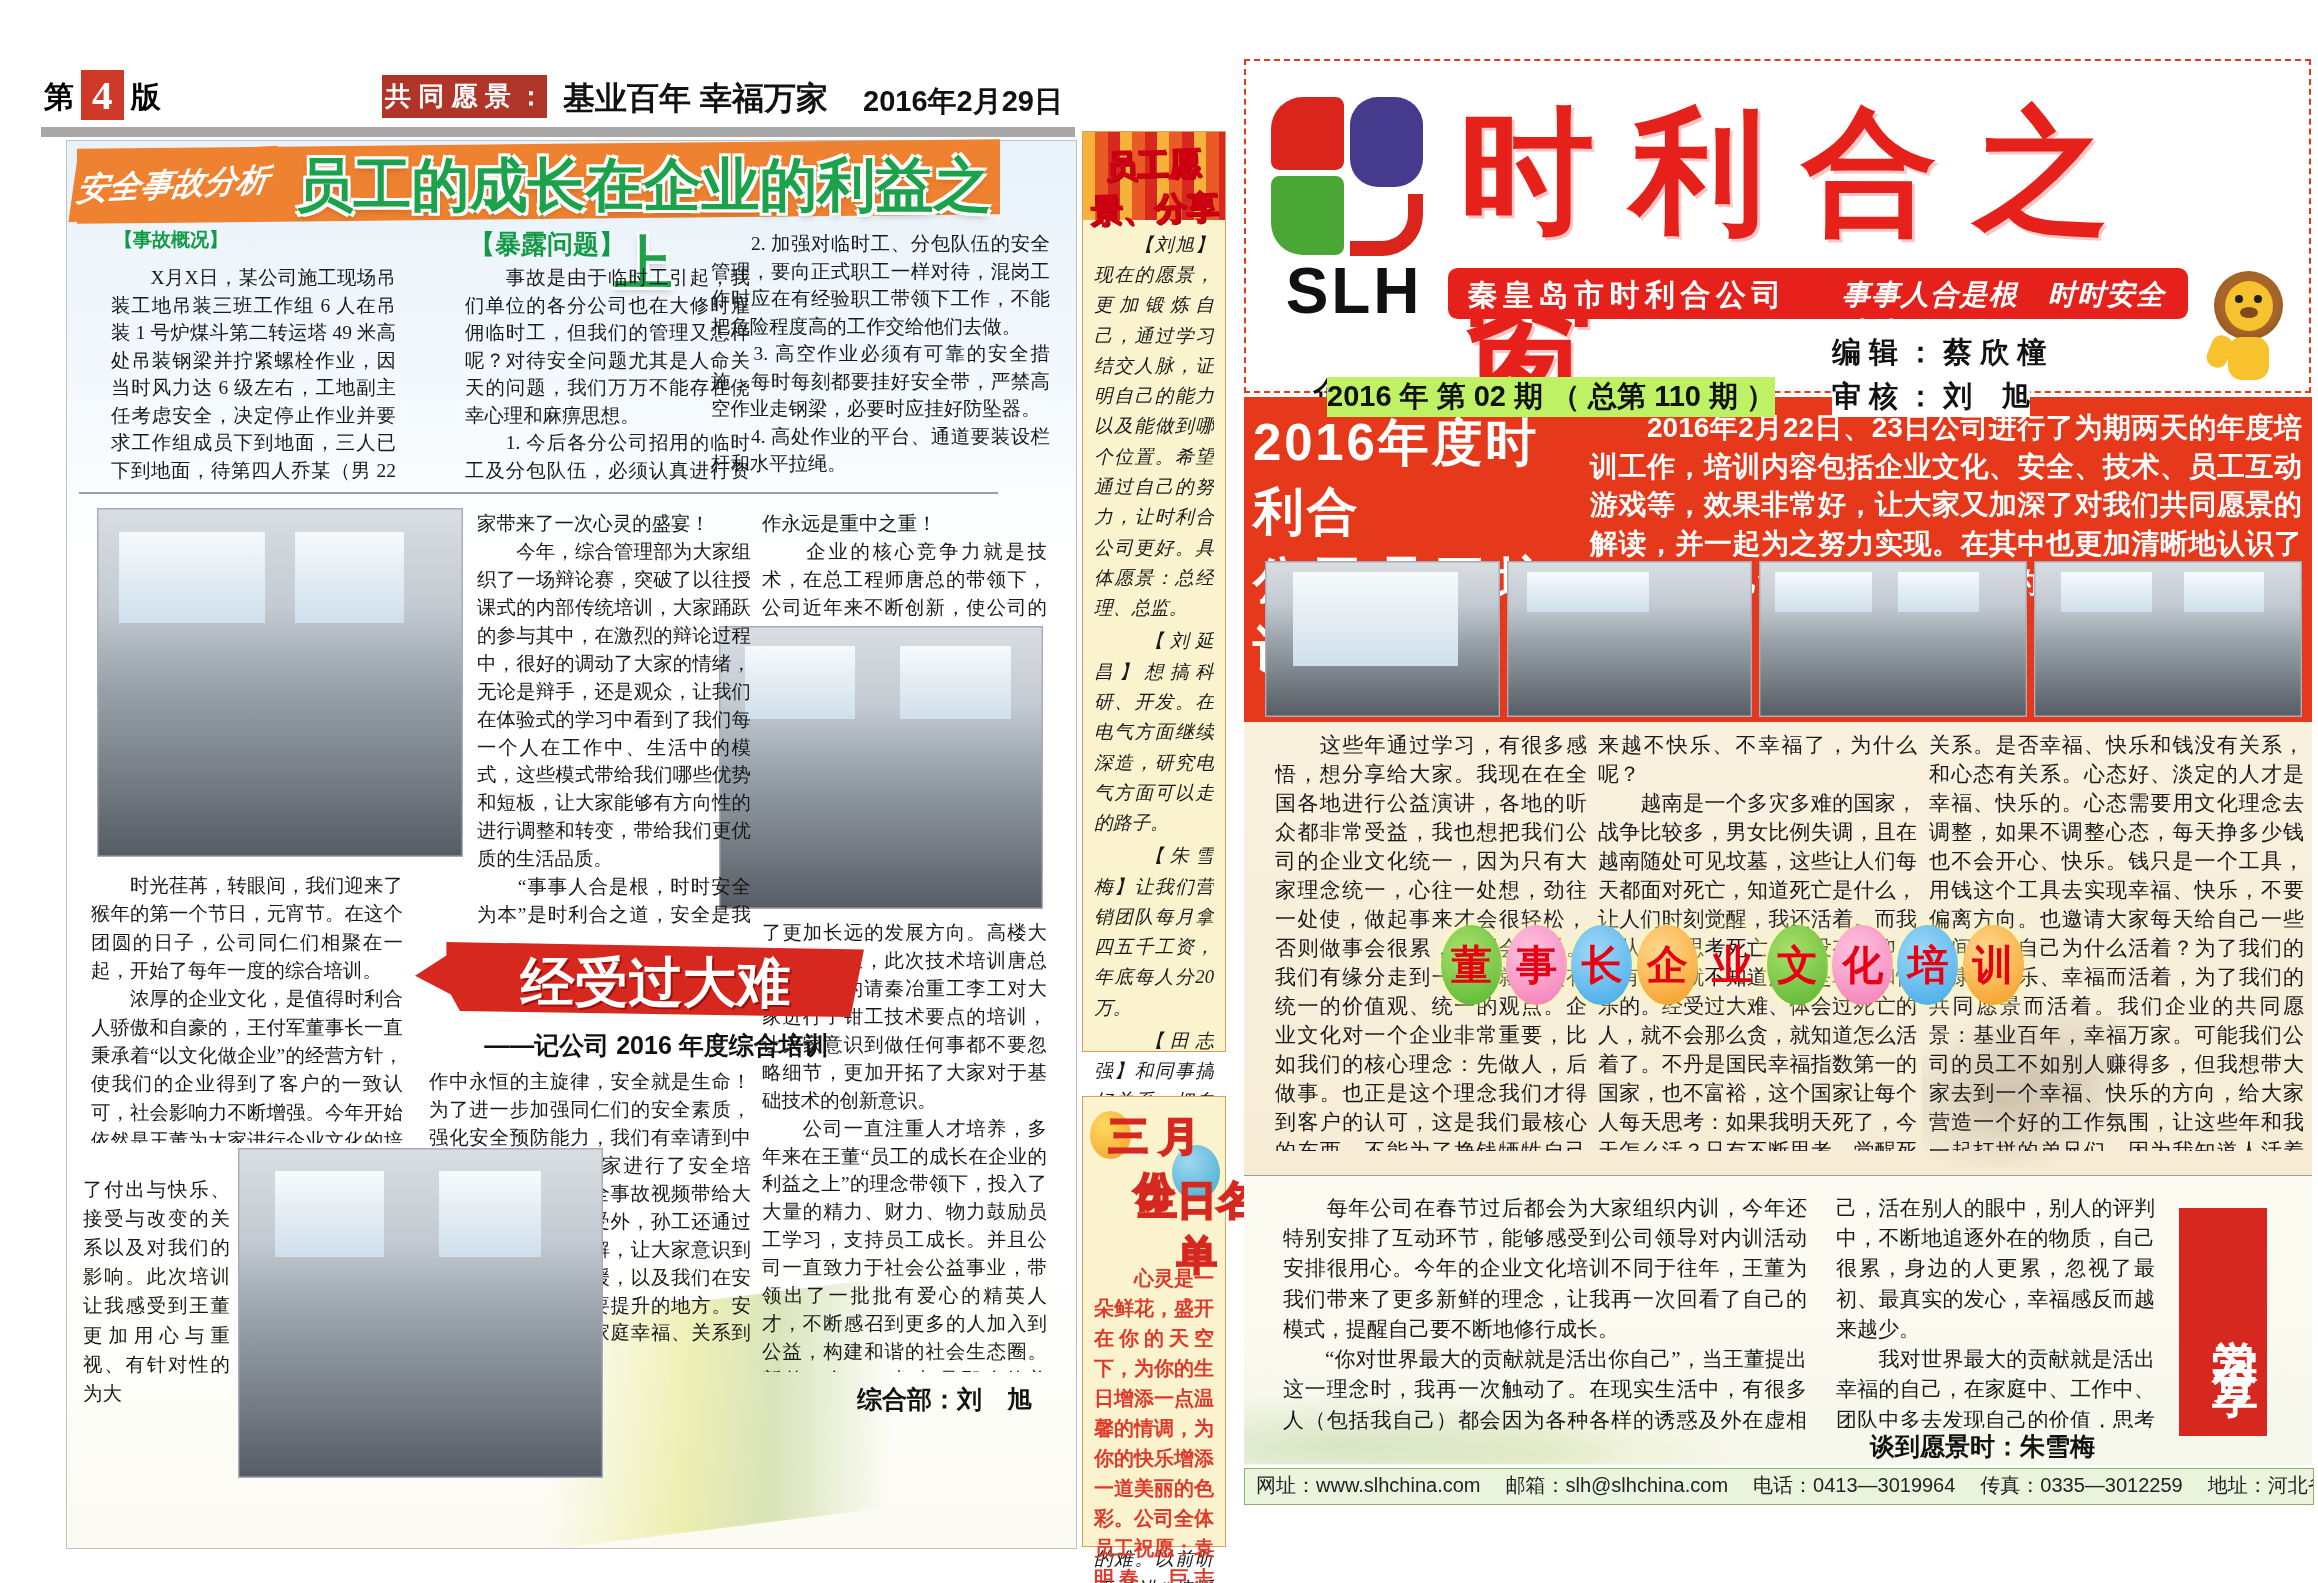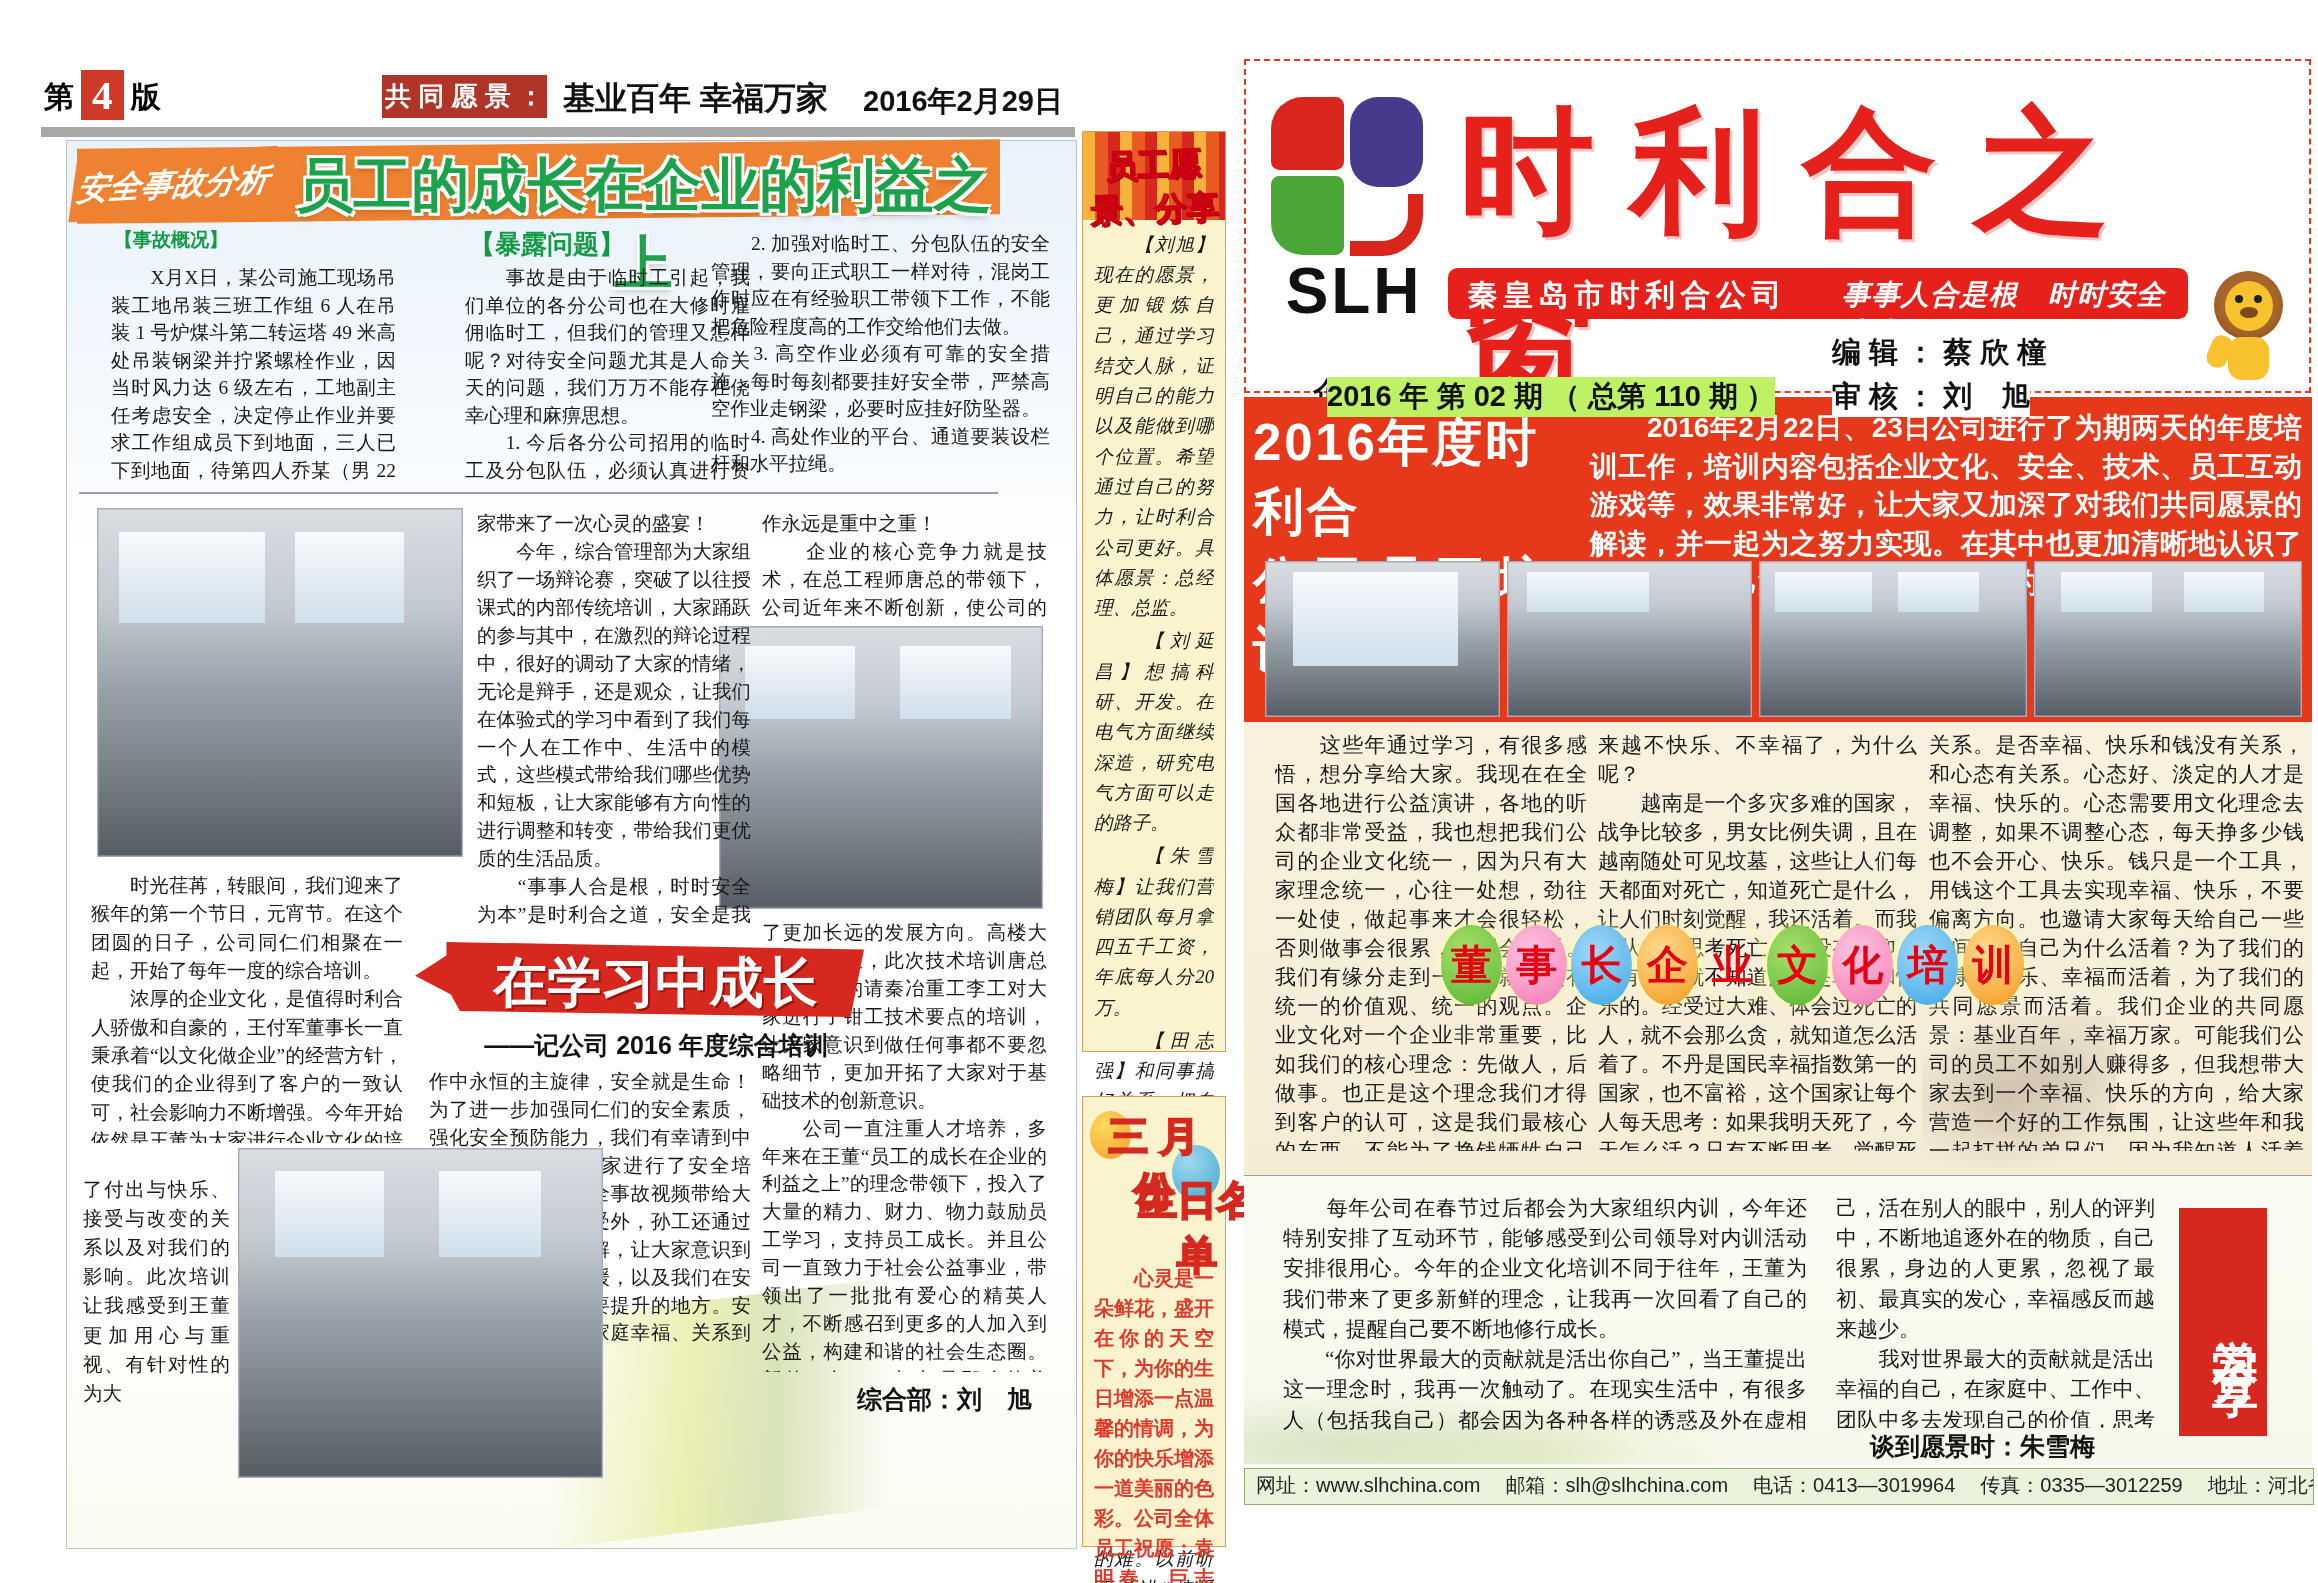--- a/index.html
+++ b/index.html
@@ -87,21 +87,21 @@
   <div class="abs txt" style="left:429px;top:1068px;width:322px;height:476px;font-size:19.4px;line-height:1.44;">作中永恒的主旋律，安全就是生命！为了进一步加强同仁们的安全素质，强化安全预防能力，我们有幸请到中阿安监部孙工为大家进行了安全培训，培训中除了安全事故视频带给大家震撼性的视觉感受外，孙工还通过深入浅出的案例讲解，让大家意识到安全工作的刻不容缓，以及我们在安全管理及施工中需要提升的地方。安全关系到每个人的家庭幸福、关系到企业的发展，安全工</div>
   <div class="abs txt" style="left:762px;top:510px;width:285px;height:111px;font-size:19.4px;line-height:1.44;">作永远是重中之重！
 　　企业的核心竞争力就是技术，在总工程师唐总的带领下，公司近年来不断创新，使公司的经营范围不断扩大，有</div>
   <div class="abs txt" style="left:762px;top:919px;width:285px;height:453px;font-size:19.4px;line-height:1.44;">了更加长远的发展方向。高楼大厦基础为重，此次技术培训唐总有针对性的请秦冶重工李工对大家进行了钳工技术要点的培训，让大家意识到做任何事都不要忽略细节，更加开拓了大家对于基础技术的创新意识。
 　　公司一直注重人才培养，多年来在王董“员工的成长在企业的利益之上”的理念带领下，投入了大量的精力、财力、物力鼓励员工学习，支持员工成长。并且公司一直致力于社会公益事业，带领出了一批批有爱心的精英人才，不断感召到更多的人加入到公益，构建和谐的社会生态圈。新的一年，一切都是那么的美好，我相信，在王董的带领下，时利合会越来越棒，一定会实现我们的共同愿景：基业百年，幸福万家！</div>
   <div class="abs" style="left:857px;top:1383px;font-size:25px;font-weight:bold;color:#111;">综合部：刘　旭</div>
 
   <div class="abs" style="left:415px;top:942px;width:449px;height:75px;background:#d6281e;z-index:5;
        clip-path:polygon(0 45%,7% 18%,7% 0,100% 10%,97% 100%,10% 92%,8% 70%);"></div>
   <div class="abs" style="left:462px;top:947px;width:387px;z-index:6;color:#fff;font-size:54px;font-weight:bold;text-align:center;
-       font-family:'Liberation Sans',sans-serif;text-shadow:2.1px 2.1px 0 rgba(120,0,0,.6);">在学习中成长</div>
+       font-family:'Liberation Sans',sans-serif;text-shadow:2.1px 2.1px 0 rgba(120,0,0,.6);">经受过大难</div>
   <div class="abs sans" style="left:442px;top:1029px;width:429px;text-align:center;font-size:25px;font-weight:bold;color:#111;z-index:6;">——记公司 2016 年度综合培训</div>
 
   <div class="abs" style="left:1082px;top:131px;width:142px;height:919px;background:#fbf3cd;border:1.4px solid #d8a05a;">
     <div style="position:relative;height:88px;background:repeating-linear-gradient(90deg,#f7b23c 0 12.4px,#e95a25 12.4px 25px,#d6281e 25px 37px);">
       <div style="position:absolute;left:0;top:12.4px;width:100%;text-align:center;font-size:32px;font-weight:bold;color:#ffd800;
            font-family:'Liberation Sans',sans-serif;-webkit-text-stroke:1.4px #c01; text-shadow:1.4px 1.4px 0 #901;transform:rotate(-2deg);">员工愿景、分享</div>
     </div>
     <div style="padding:9.7px 11px;">
       <p class="txt" style="font-size:18.7px;line-height:1.62;font-style:italic;margin:0 0 2.8px 0;">　　【刘旭】现在的愿景，更加锻炼自己，通过学习结交人脉，证明自己的能力以及能做到哪个位置。希望通过自己的努力，让时利合公司更好。具体愿景：总经理、总监。</p>
       <p class="txt" style="font-size:18.7px;line-height:1.62;font-style:italic;margin:0 0 2.8px 0;">　　【刘延昌】想搞科研、开发。在电气方面继续深造，研究电气方面可以走的路子。</p>

